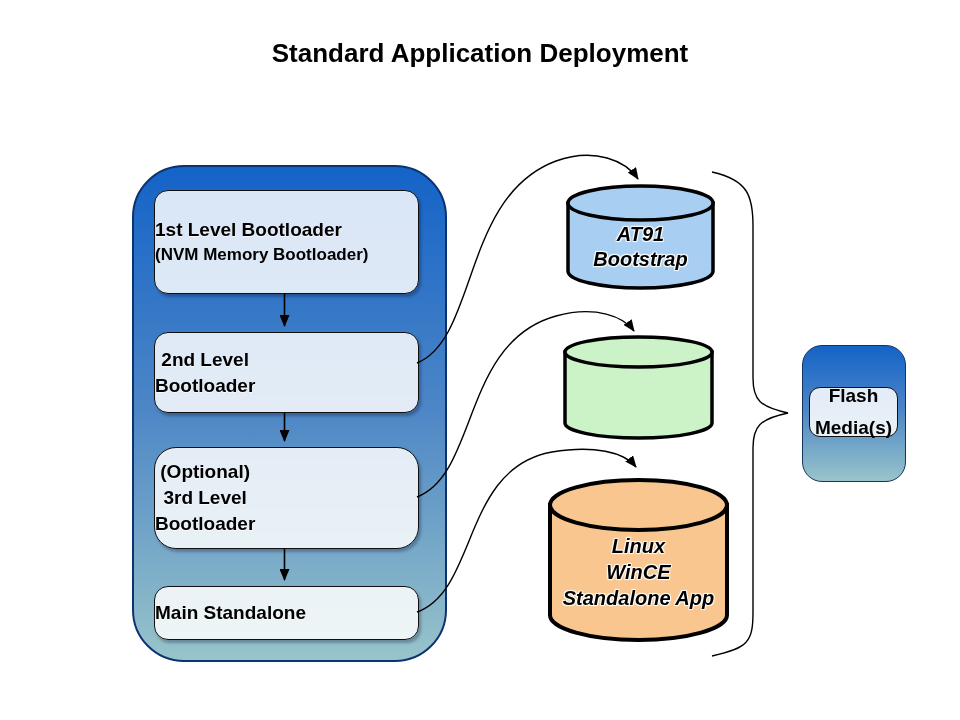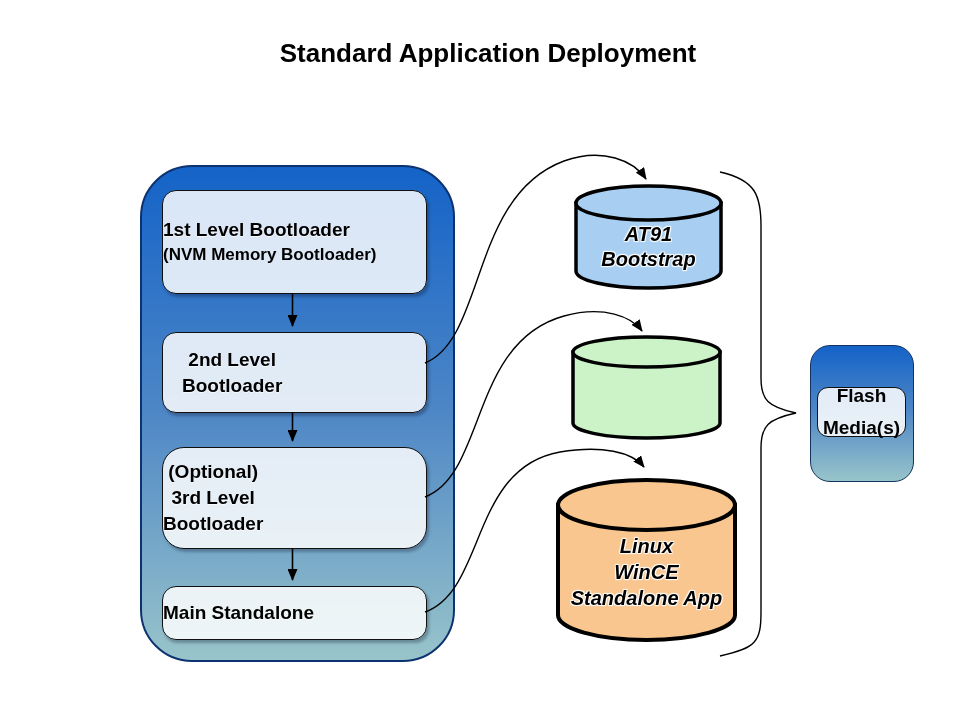--- a/index.html
+++ b/index.html
@@ -1,37 +1,37 @@
 <!DOCTYPE html>
 <html><head>
 <meta charset="utf-8">
 <style>
   html,body{margin:0;padding:0;background:#ffffff;}
   body{width:960px;height:720px;position:relative;overflow:hidden;
        font-family:"Liberation Sans","DejaVu Sans",sans-serif;}
-  .canvas{position:absolute;left:8px;top:0;width:888px;height:720px;}
+  .canvas{position:absolute;left:0;top:0;width:888px;height:720px;}
 
   .title{position:absolute;left:0;top:38px;width:960px;text-align:center;
          font-size:26px;font-weight:bold;color:#000;letter-spacing:0px;}
 
   .stack{position:absolute;left:132px;top:165px;width:315px;height:497px;
          border:2px solid #0d3270;border-radius:52px;
          background:linear-gradient(to bottom,#1463c8 0%,#4e87c6 50%,#98c4ca 100%);
          box-sizing:border-box;}
 
   .step{position:absolute;left:20px;width:265px;box-sizing:border-box;
         background:rgba(255,255,255,0.84);border:1.5px solid #101010;border-radius:14px;
         box-shadow:2px 3px 3px rgba(0,0,30,0.28);
         display:flex;flex-direction:column;justify-content:center;align-items:flex-start;
         text-align:center;font-weight:bold;color:#000;}
   .step .t{font-size:19px;line-height:26px;white-space:pre-line;
            text-shadow:0 1px 1px rgba(255,255,255,0.8);}
   .step .s{font-size:17px;line-height:24px;white-space:pre-line;}
   .step1{top:23px;height:104px;}
-  .step2{top:165px;height:81px;padding-left:19px;}
+  .step2{top:165px;height:81px;}
   .step3{top:280px;height:102px;border-radius:22px;}
   .step4{top:419px;height:54px;}
 
   svg.layer{position:absolute;left:0;top:0;width:960px;height:720px;pointer-events:none;}
 
   .cyl-label{position:absolute;text-align:center;font-weight:bold;color:#000;
              white-space:pre-line;
              text-shadow:1px 1px 1px rgba(255,255,255,0.95),-1px -1px 1px rgba(255,255,255,0.95),
                          1px -1px 1px rgba(255,255,255,0.95),-1px 1px 1px rgba(255,255,255,0.95);font-style:italic;}
   .lbl-at91 {left:568px;top:222px;width:145px;font-size:20px;line-height:25px;}

